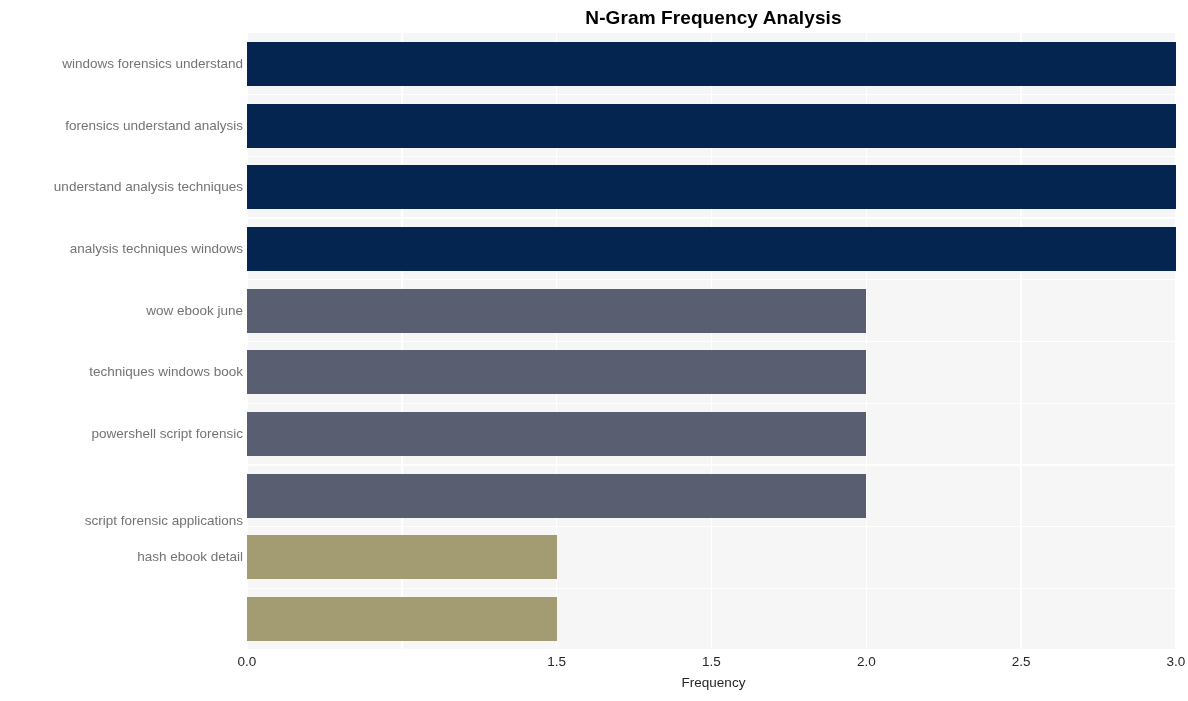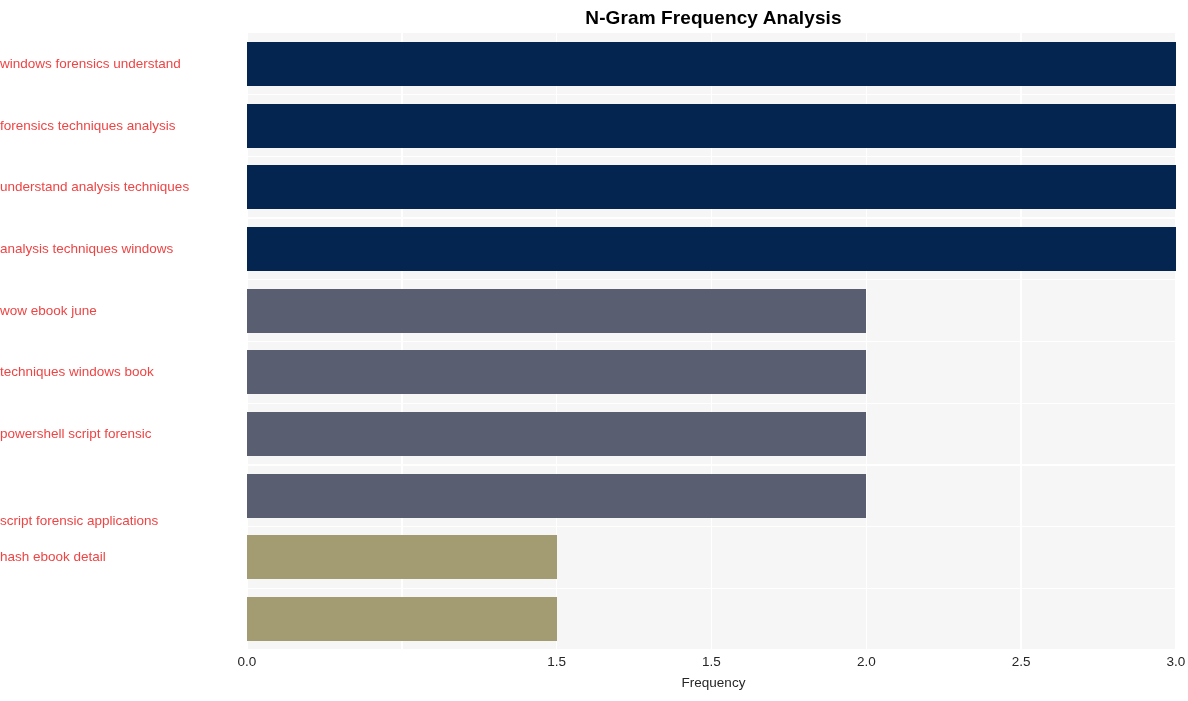--- a/index.html
+++ b/index.html
@@ -73,22 +73,23 @@
     position: absolute;
     left: 0;
     top: 33px;
     width: 243px;
     height: 617px;
   }
   .ylabel {
     position: absolute;
     right: 0;
     width: 243px;
+    text-align: right;
     font-size: 13.5px;
-    color: #ef4444;
+    color: #737373;
     white-space: nowrap;
     line-height: 16px;
   }
 
   
   #xlabels {
     position: absolute;
     left: 0;
     top: 654px;
     width: 1092px;
@@ -148,21 +149,21 @@
       <div class="bar" title="wow ebook june: 2" style="top: 255.65px; width: 619.333px; background: rgb(89, 95, 112);"></div>
       <div class="bar" title="techniques windows book: 2" style="top: 317.35px; width: 619.333px; background: rgb(89, 95, 112);"></div>
       <div class="bar" title="powershell script forensic: 2" style="top: 379.05px; width: 619.333px; background: rgb(89, 95, 112);"></div>
       <div class="bar" title="script forensic applications: 2" style="top: 440.75px; width: 619.333px; background: rgb(89, 95, 112);"></div>
       <div class="bar" title="hash ebook detail: 1" style="top: 502.45px; width: 309.667px; background: rgb(163, 156, 114);"></div>
       <div class="bar" title="ebook detail paperback: 1" style="top: 564.15px; width: 309.667px; background: rgb(163, 156, 114);"></div>
     </div>
 
   <div id="ylabels">
       <div class="ylabel" style="top: 22.85px;">windows forensics understand</div>
-      <div class="ylabel" style="top: 84.55px;">forensics techniques analysis</div>
+      <div class="ylabel" style="top: 84.55px;">forensics understand analysis</div>
       <div class="ylabel" style="top: 146.25px;">understand analysis techniques</div>
       <div class="ylabel" style="top: 269.65px;">wow ebook june</div>
       <div class="ylabel" style="top: 207.95px;">analysis techniques windows</div>
       <div class="ylabel" style="top: 331.35px;">techniques windows book</div>
       <div class="ylabel" style="top: 393.05px;">powershell script forensic</div>
       <div class="ylabel" style="top: 480px; padding-left: 8px;">script forensic applications</div>
       <div class="ylabel" style="top: 516.45px;">hash ebook detail</div>
     </div>
 
   <div id="xlabels">

